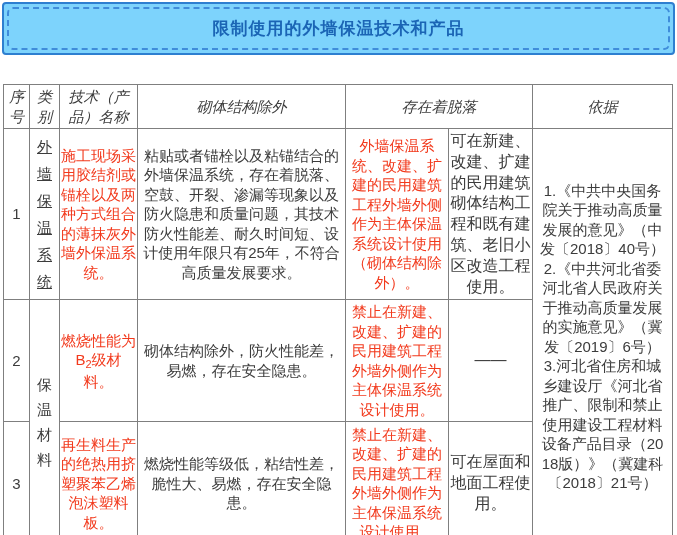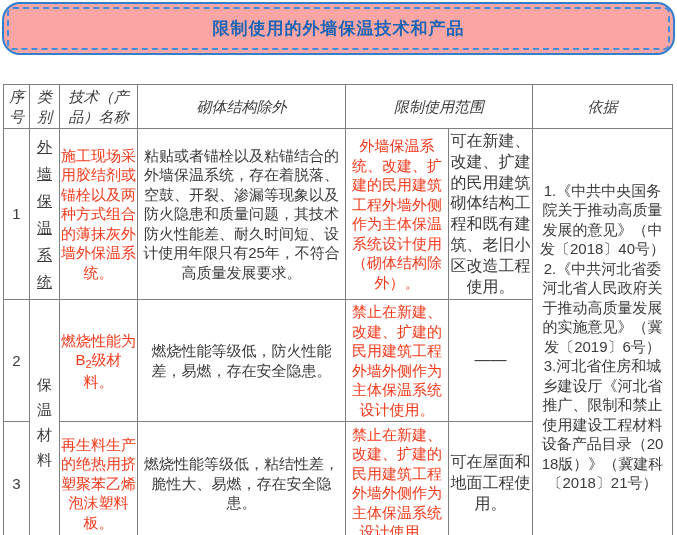--- a/index.html
+++ b/index.html
@@ -4,21 +4,21 @@
 <style>
   html,body{margin:0;padding:0;}
   body{
     width:677px;height:535px;background:#ffffff;position:relative;
     font-family:"Liberation Sans","DejaVu Sans",sans-serif;
     -webkit-font-smoothing:antialiased;
   }
   
   .banner{
     position:absolute;left:2px;top:2px;width:669px;height:49px;
-    border:2px solid #2e7fd0;border-radius:18px;background:#fca5a5;
+    border:2px solid #2e7fd0;border-radius:4px;background:#7dd3fc;
   }
   .banner-inner{
     position:absolute;left:3px;top:3px;right:3px;bottom:3px;
     border:2px dashed #3f8cda;border-radius:6px;
     display:flex;align-items:center;justify-content:center;
   }
   .page-title{
     color:#1b65b5;font-weight:bold;font-size:17px;letter-spacing:1px;
   }
   
@@ -64,41 +64,41 @@
       <col style="width:103px">
       <col style="width:84px">
     <col style="width:140px">
   </colgroup>
   <tbody>
     <tr class="hdr">
       <th>序号</th>
       <th>类别</th>
       <th>技术（产品）名称</th>
       <th>砌体结构除外</th>
-      <th colspan="2">限制使用范围</th>
+      <th colspan="2">存在着脱落</th>
       <th>依据</th>
     </tr>
 
     <tr class="r1">
       <td>1</td>
       <td class="vert6">外墙保温系统</td>
       <td class="red">施工现场采用胶结剂或锚栓以及两种方式组合的薄抹灰外墙外保温系统。</td>
       <td class="reason">粘贴或者锚栓以及粘锚结合的外墙保温系统，存在着脱落、空鼓、开裂、渗漏等现象以及防火隐患和质量问题，其技术防火性能差、耐久时间短、设计使用年限只有25年，不符合高质量发展要求。</td>
       <td class="red">外墙保温系统、改建、扩建的民用建筑工程外墙外侧作为主体保温系统设计使用（砌体结构除外）。</td>
       <td class="scope-allowed">可在新建、改建、扩建的民用建筑砌体结构工程和既有建筑、老旧小区改造工程使用。</td>
       <td class="basis" rowspan="3">1.《中共中央国务院关于推动高质量发展的意见》（中发〔2018〕40号）
 2.《中共河北省委河北省人民政府关于推动高质量发展的实施意见》（冀发〔2019〕6号）
 3.河北省住房和城乡建设厅《河北省推广、限制和禁止使用建设工程材料设备产品目录（2018版）》（冀建科〔2018〕21号）</td>
     </tr>
 
     <tr class="r2">
       <td>2</td>
       <td class="vert4" rowspan="2">保温材料</td>
       <td class="red"><span>燃烧性能为B</span><sub class="b2">2</sub><span>级材料。</span></td>
-      <td class="reason">燃烧性能等级低，防火性能差，易燃，存在安全隐患。</td>
+      <td class="reason">砌体结构除外，防火性能差，易燃，存在安全隐患。</td>
       <td class="red">禁止在新建、改建、扩建的民用建筑工程外墙外侧作为主体保温系统设计使用。</td>
       <td class="scope-allowed dash">——</td>
     </tr>
 
     <tr class="r3">
       <td>3</td>
       <td class="red">再生料生产的绝热用挤塑聚苯乙烯泡沫塑料板。</td>
       <td class="reason">燃烧性能等级低，粘结性差，脆性大、易燃，存在安全隐患。</td>
       <td class="red">禁止在新建、改建、扩建的民用建筑工程外墙外侧作为主体保温系统设计使用。</td>
       <td class="scope-allowed">可在屋面和地面工程使用。</td>

